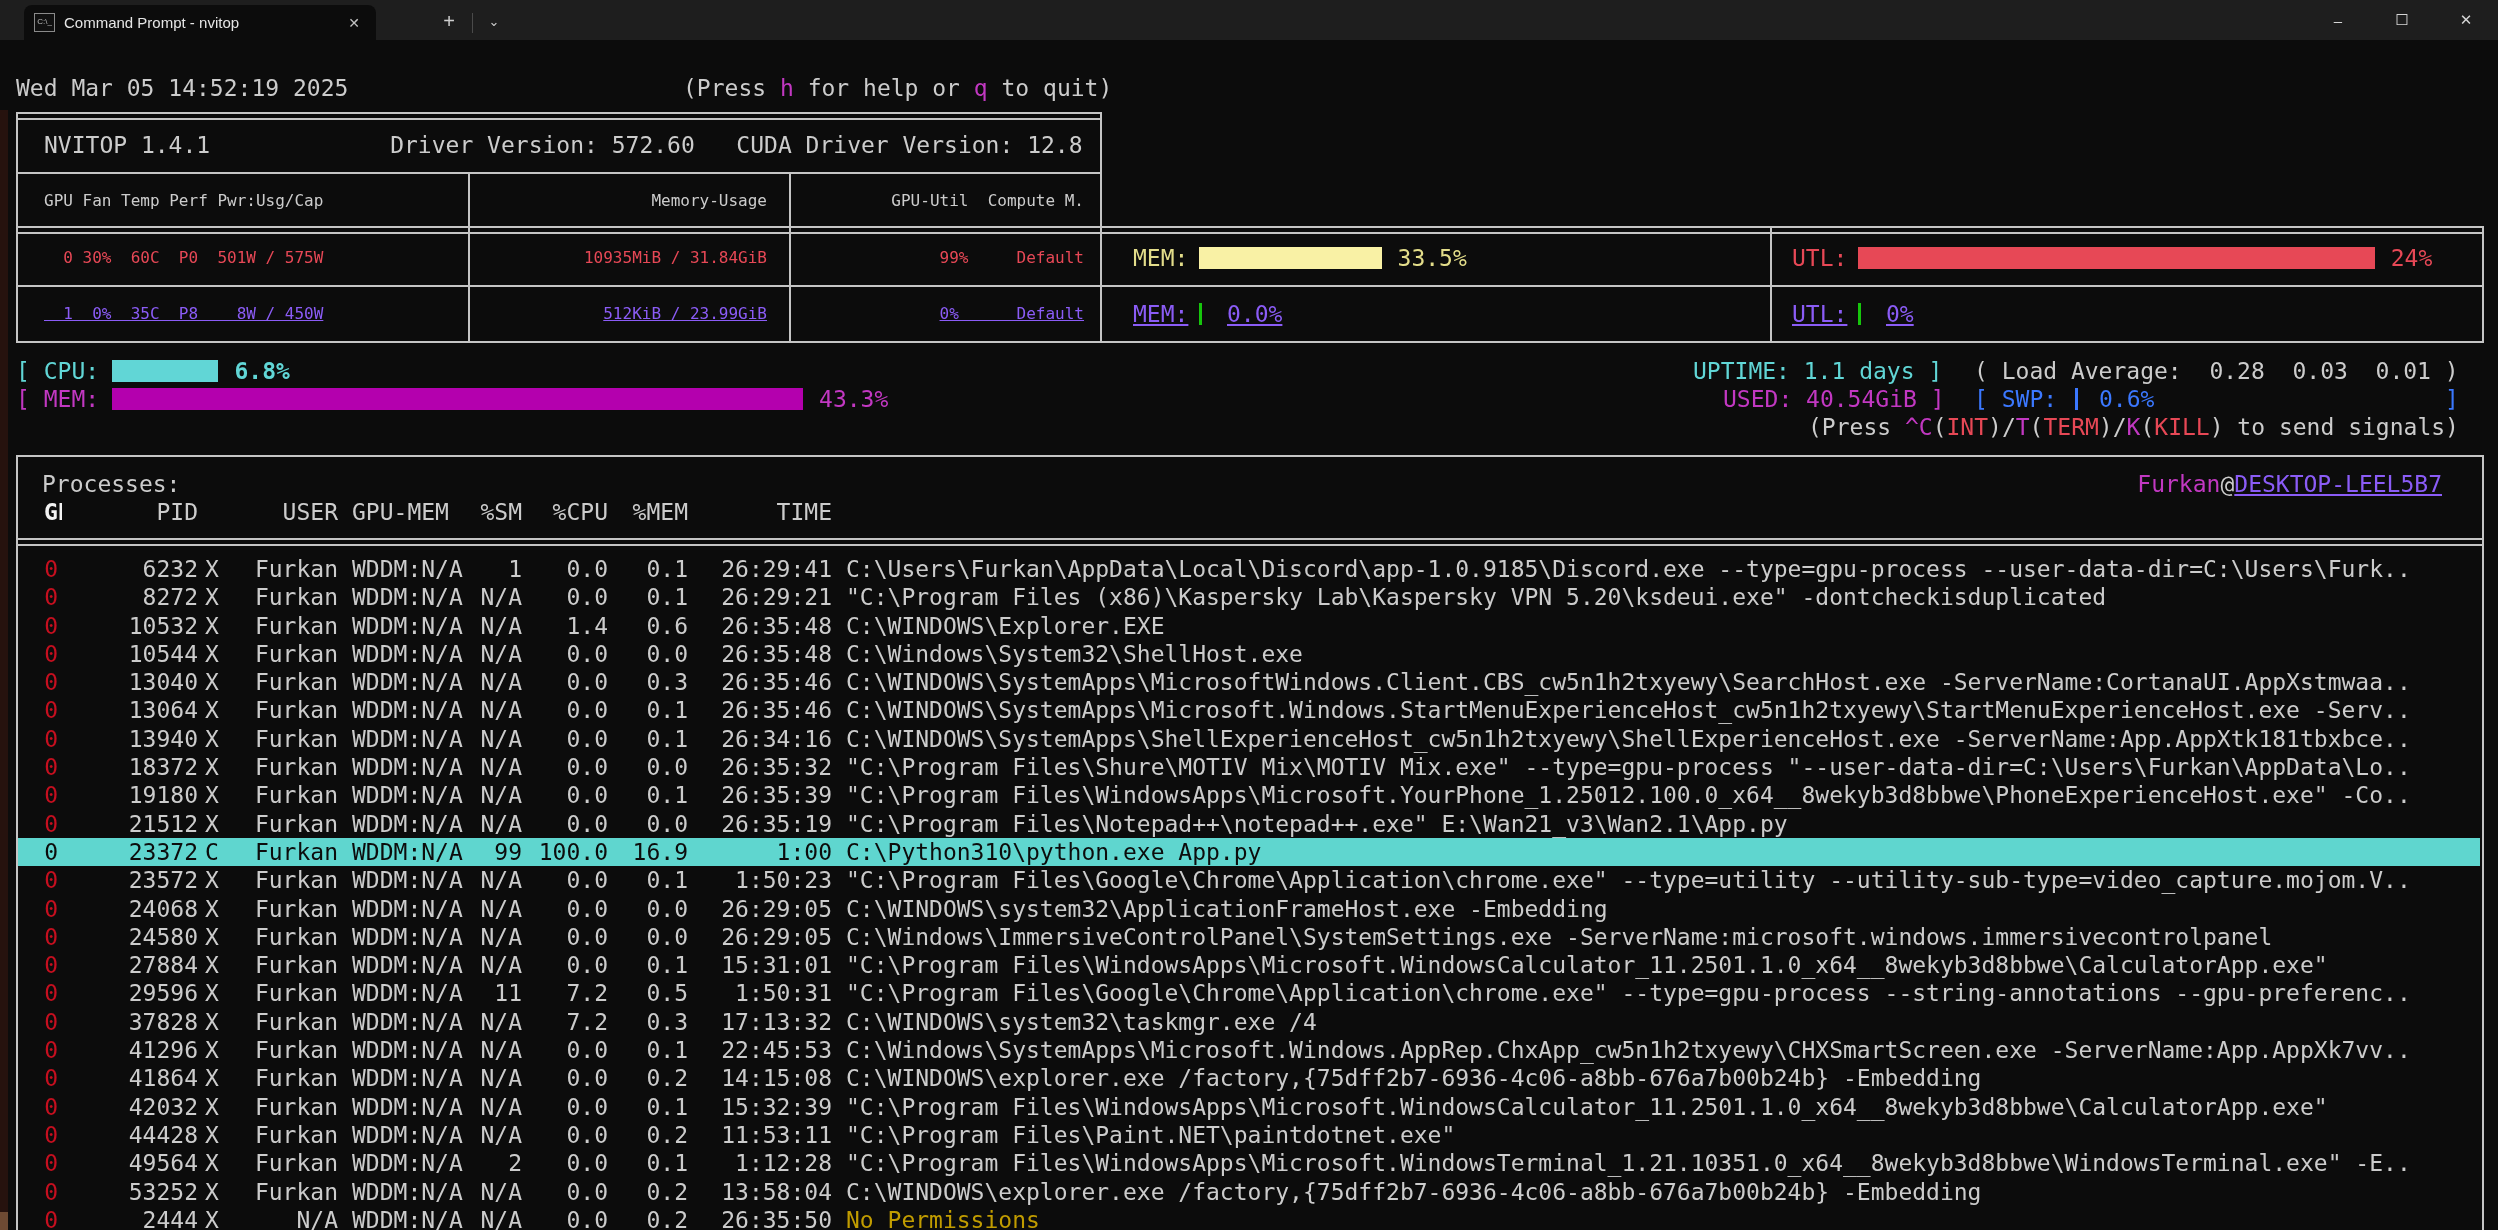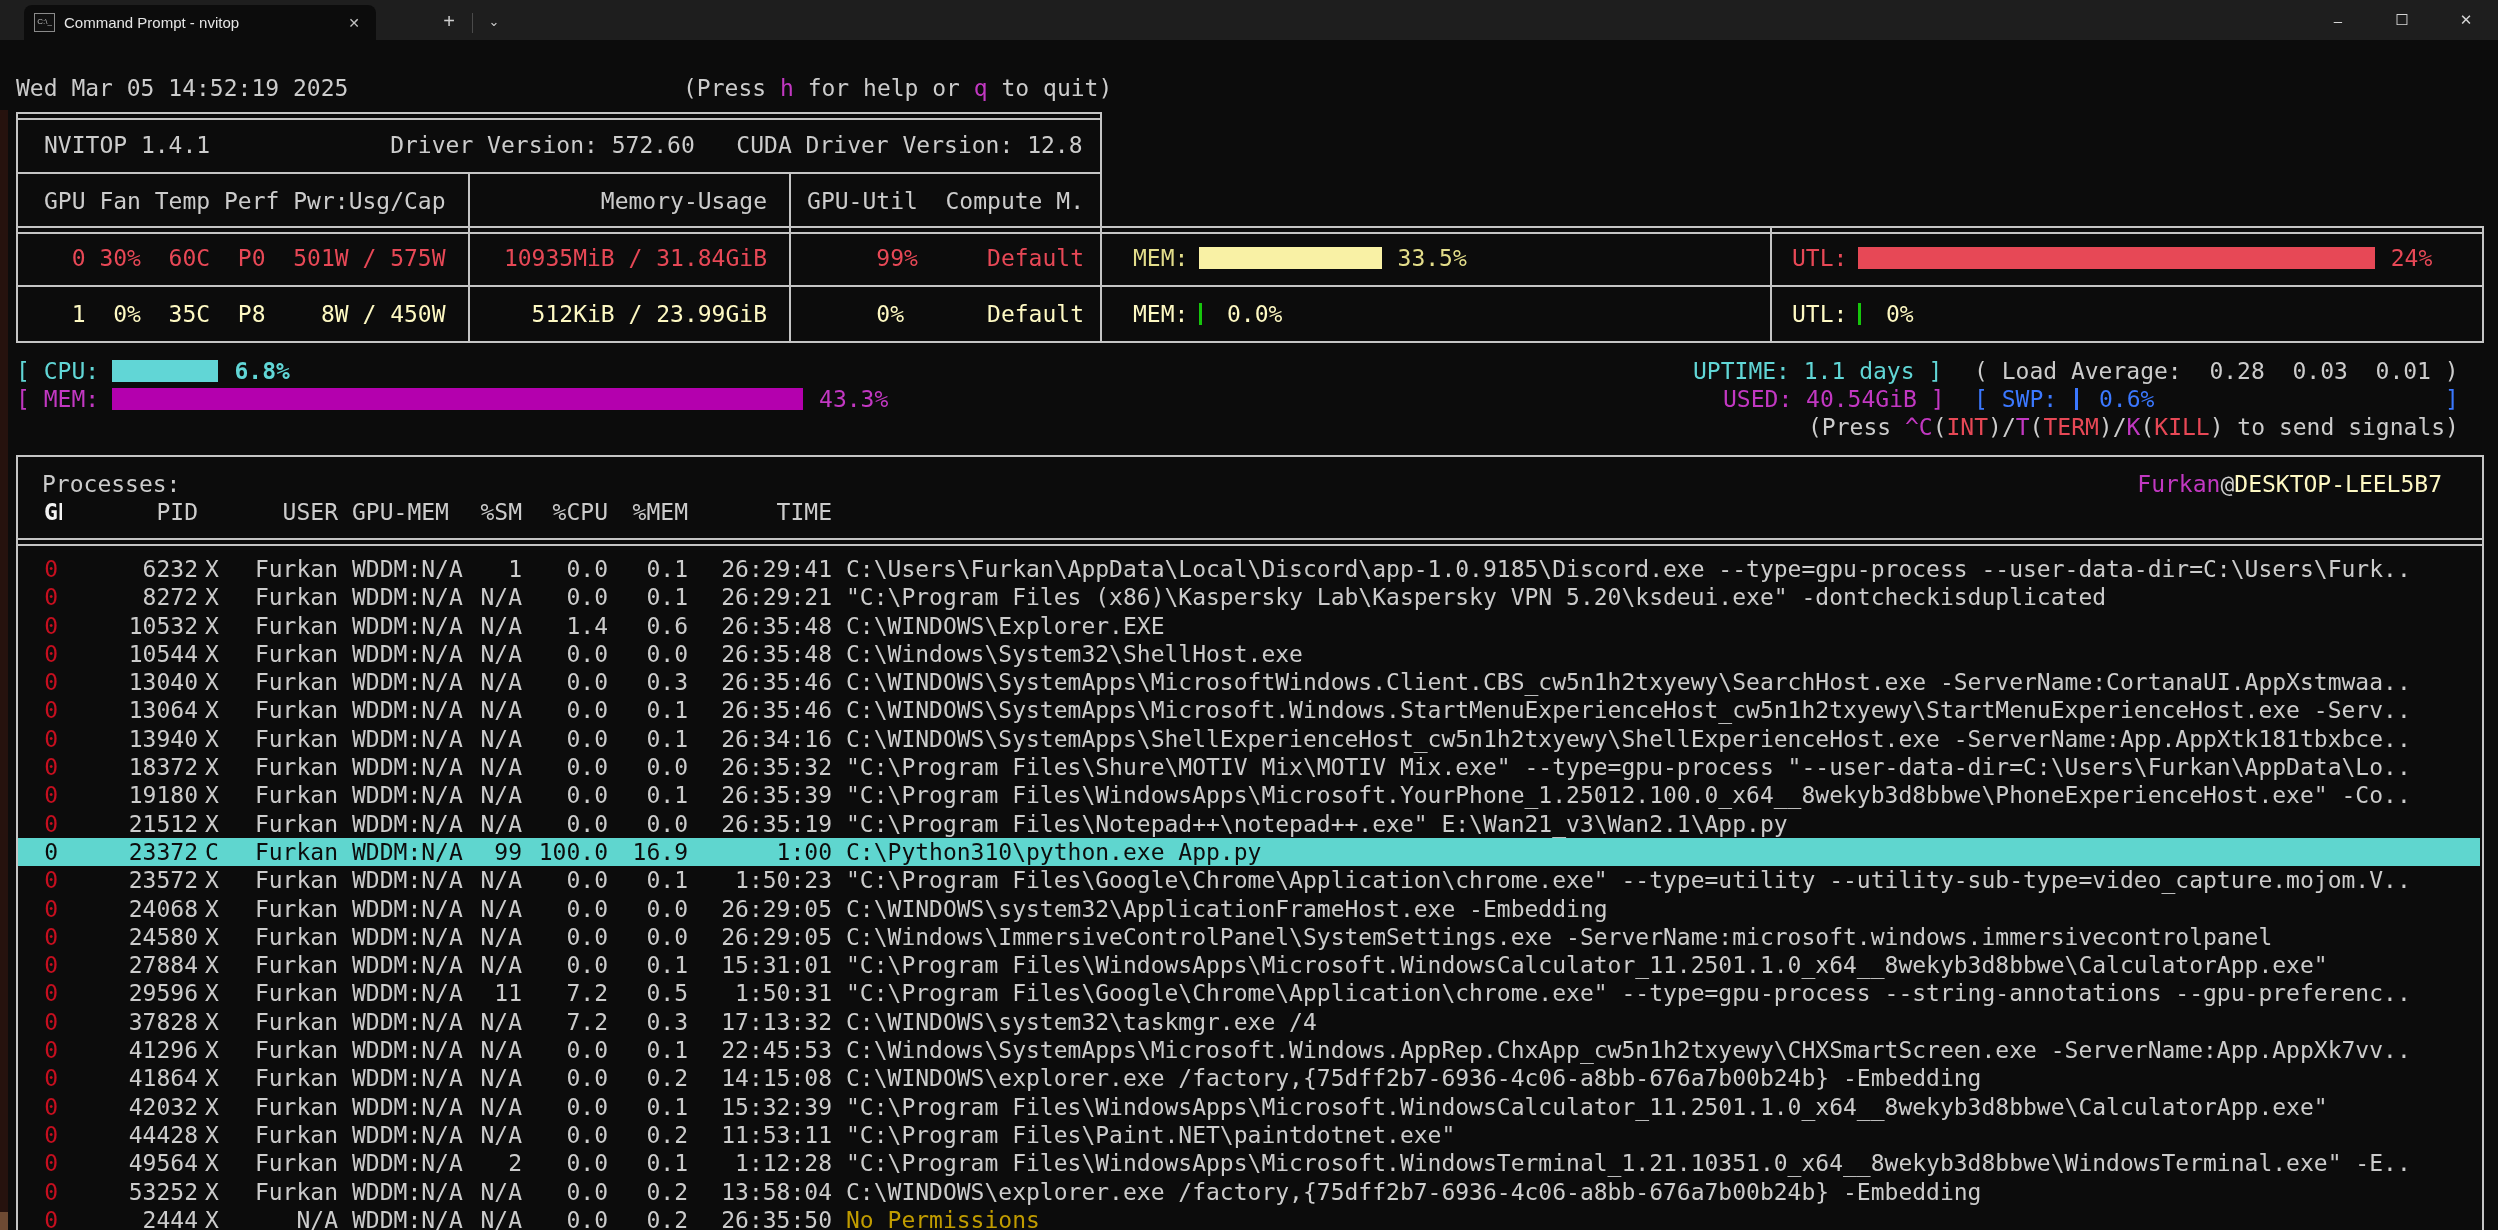--- a/index.html
+++ b/index.html
@@ -17,29 +17,29 @@
   .tab-close{color:#c2c2c2;font-size:14px;width:24px;text-align:center;cursor:default;}
   .newtab{color:#cfcfcf;font-size:20px;width:34px;height:35px;line-height:33px;text-align:center;margin-left:56px;}
   .tabbar-div{width:1px;height:20px;background:#4a4a4a;margin:0 6px 7px 6px;}
   .tab-drop{color:#cfcfcf;font-size:13px;width:30px;height:35px;line-height:33px;text-align:center;}
   .win-controls{margin-left:auto;display:flex;height:40px;}
   .win-btn{width:64px;height:40px;color:#d6d6d6;font-size:15px;display:flex;align-items:center;justify-content:center;}
   
   .tline{position:absolute;height:28px;line-height:28px;font-size:23px;white-space:pre;}
   .hline{position:absolute;height:2px;background:#c5c5c5;}
   .vline{position:absolute;width:2px;background:#c5c5c5;}
-  .r{color:#e74856;} .g{color:#fef9c3;} .cy{color:#61d6d6;} .mg{color:#c238c2;}
+  .r{color:#e74856;} .g{color:#8b5cf6;text-decoration:underline;} .cy{color:#61d6d6;} .mg{color:#c238c2;}
   .bl{color:#3b78ff;} .wt{color:#cccccc;} .yl{color:#e3dd8a;} .warn{color:#c19c00;}
   .redk{color:#e74856;}
   .bar{position:absolute;height:22px;top:3px;}
   .bar .fill{position:absolute;left:0;top:0;height:22px;}
   .bar .pct{position:absolute;top:0;height:22px;line-height:22px;font-size:23px;white-space:pre;}
   .tick{position:absolute;width:3px;height:22px;top:3px;}
   
-  .dcell{position:absolute;height:28px;line-height:28px;font-size:23px;white-space:pre;box-sizing:border-box;}
+  .dcell{position:absolute;height:28px;line-height:28px;font-size:16px;white-space:pre;box-sizing:border-box;}
   .ra{text-align:right;}
   
   .prow,.phead{display:grid;grid-template-columns:44px 136px 28px 112px 132px 52px 86px 80px 144px 1fr;
         height:28.3px;line-height:28.3px;font-size:23px;white-space:pre;}
   .prow>div,.phead>div{overflow:hidden;box-sizing:border-box;}
   .c-gpu{text-align:right;padding-right:4px;color:#c50f1f;}
   .phead .c-gpu{text-align:left;padding-left:26px;color:#f2f2f2;font-weight:bold;}
   .c-pid,.c-user,.c-sm,.c-cpu,.c-mem,.c-time{text-align:right;}
   .c-type{text-align:center;}
   .c-gpumem,.c-cmd{text-align:left;padding-left:14px;}

